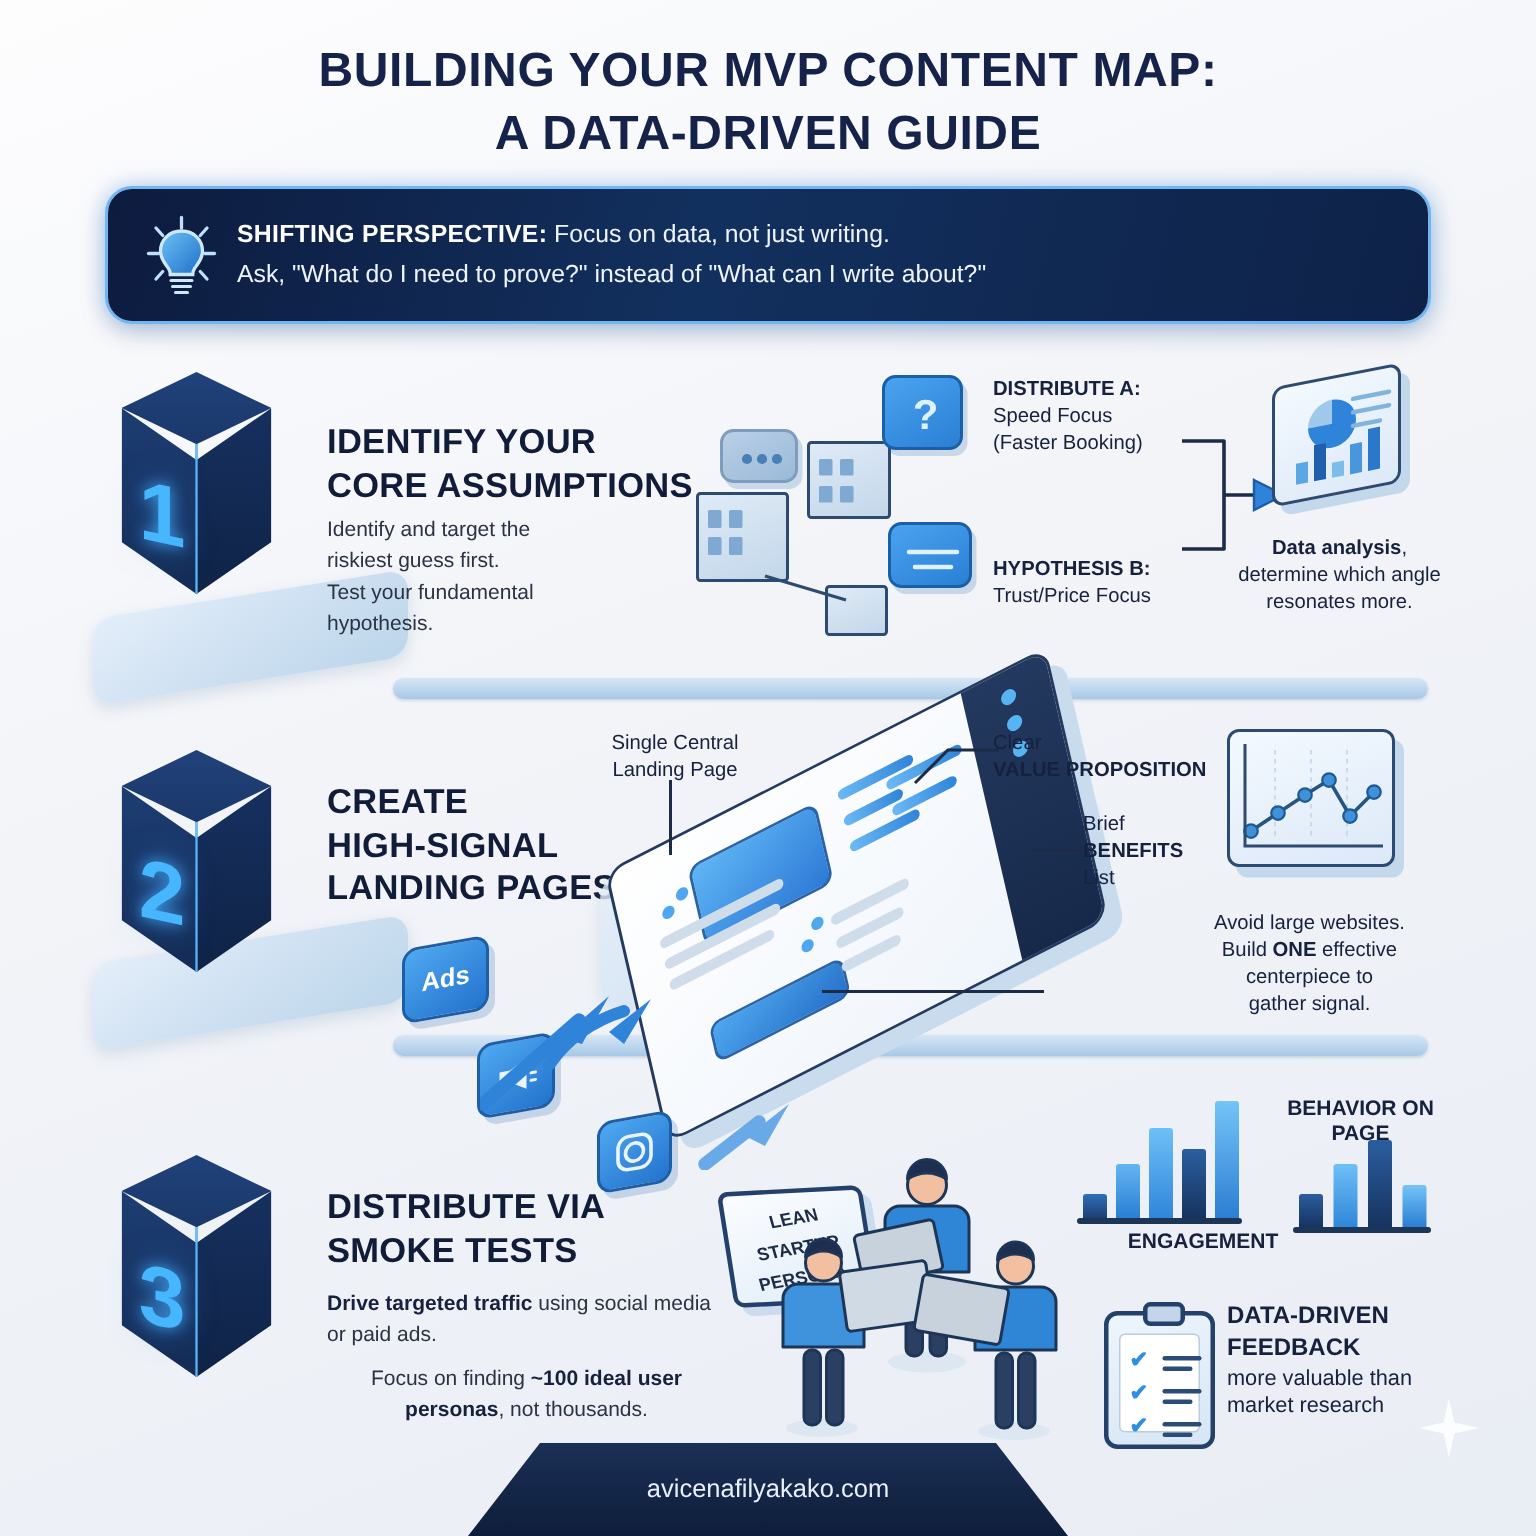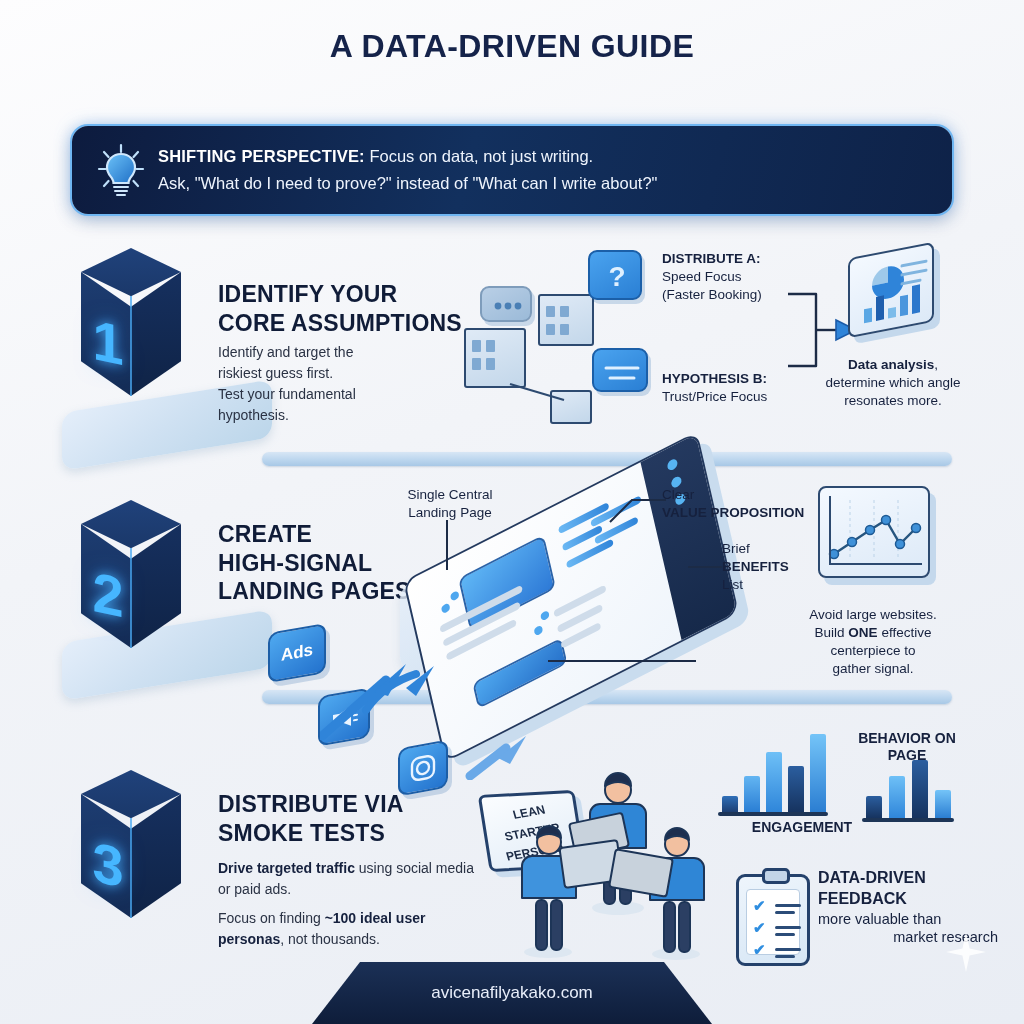--- a/index.html
+++ b/index.html
@@ -145,20 +145,21 @@
     border:2px solid #1d5ea6; box-shadow:4px 5px 0 #1d5ea633;
     display:flex; align-items:center; justify-content:center;
     color:#fff; font-weight:bold; transform:skewY(-10deg); }
 </style>
 </head>
 <body>
 
 <div class="stage">
 
   <div class="title-wrap">
+    <div class="title-line">BUILDING YOUR MVP CONTENT MAP:</div>
     <div class="title-line">A DATA-DRIVEN GUIDE</div>
   </div>
 
   <div class="callout">
     <div class="bulb">
       <svg viewBox="0 0 62 62" width="62" height="62">
         <g stroke="#bfe0fb" stroke-width="2.2" stroke-linecap="round">
           <line x1="31" y1="6" x2="31" y2="13"></line>
           <line x1="14" y1="13" x2="18.5" y2="18"></line>
           <line x1="48" y1="13" x2="43.5" y2="18"></line>
@@ -425,21 +426,21 @@
     <div class="num">3</div>
   </div>
 
   <div class="step-head" style="left:218px; top:790px; width:240px;">
     <div>DISTRIBUTE VIA</div>
     <div>SMOKE TESTS</div>
   </div>
   <div class="step-body" style="left:218px; top:858px; width:262px;">
     <b>Drive targeted traffic</b><span> using social media or paid ads.</span>
   </div>
-  <div class="step-body" style="left:218px; top:908px; width:266px;">
+  <div class="step-body" style="left:218px; top:908px; width:266px;text-align:center;">
     <span>Focus on finding </span><b>~100 ideal user personas</b><span>, not thousands.</span>
   </div>
 
   <div class="sign">
     <div class="sign-t" style="top:10px;">LEAN</div>
     <div class="sign-t" style="top:30px;">STARTUP</div>
     <div class="sign-t" style="top:50px;">PERSONA</div>
   </div>
 
   <svg width="220" height="220" style="position:absolute;left:500px;top:740px;">
@@ -512,21 +513,21 @@
       <div class="check" style="left:6px; top:51px;">✔</div>
       <div class="cl-line" style="left:28px; top:58px; width:26px;"></div>
       <div class="cl-line" style="left:28px; top:65px; width:20px;"></div>
     </div>
   </div>
 
   <div class="ann" style="left:818px; top:868px; width:180px; line-height:1.30;">
     <div style="font-size:16px;"><b>DATA-DRIVEN</b></div>
     <div style="font-size:16px;"><b>FEEDBACK</b></div>
     <div style="font-size:14.5px;">more valuable than</div>
-    <div style="font-size:14.5px;text-align:right;">market research</div>
+    <div style="font-size:14.5px;">market research</div>
   </div>
 
   <div class="sparkle"></div>
 
   <div class="footer">
     <span>avicenafilyakako.com</span>
   </div>
 
 </div>
 

